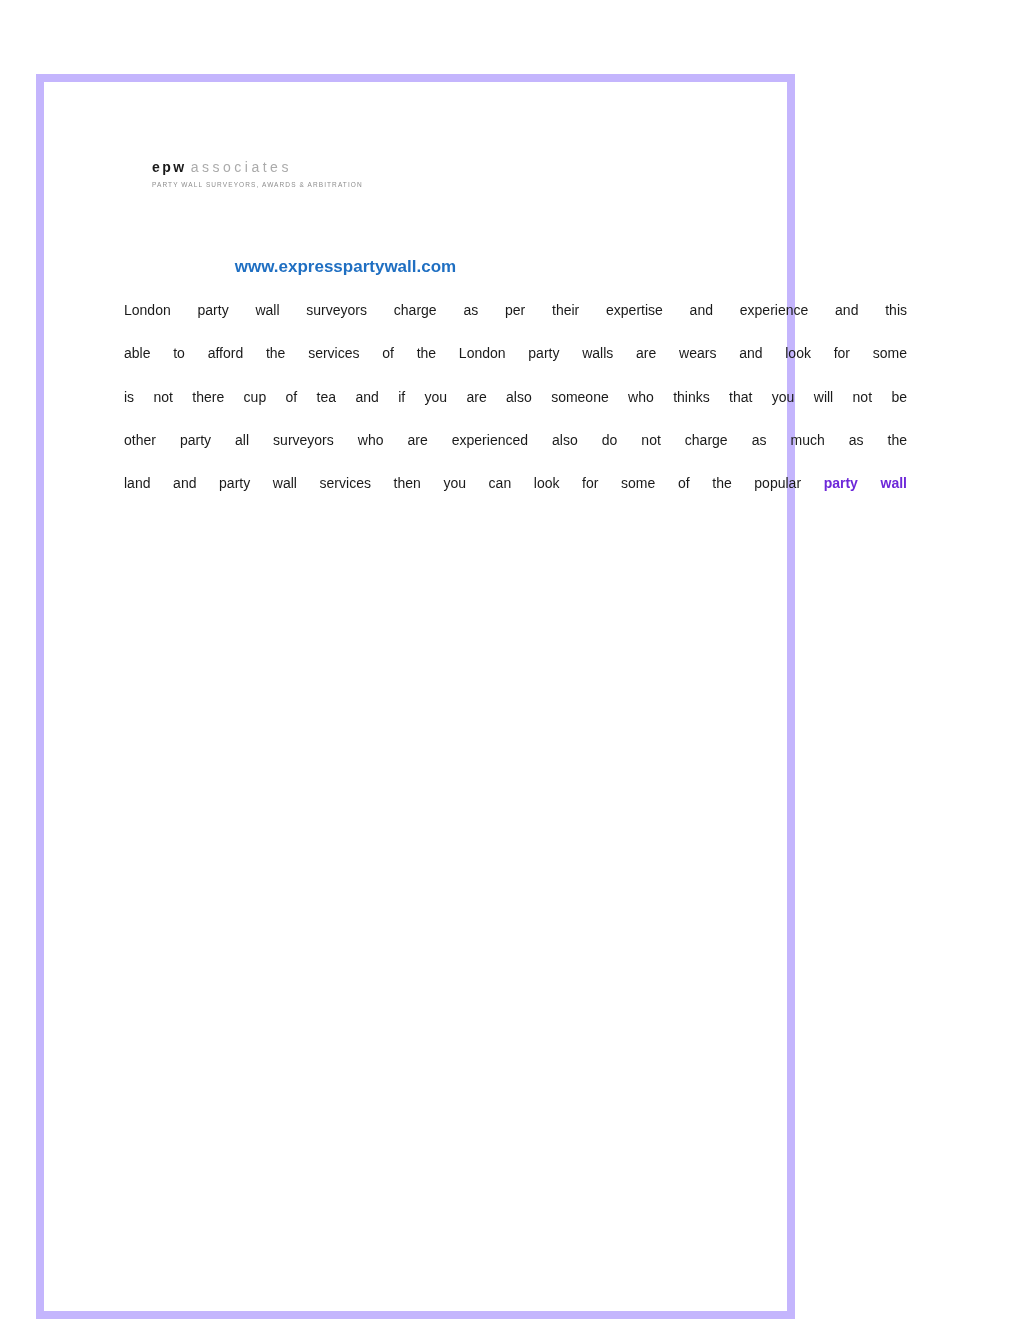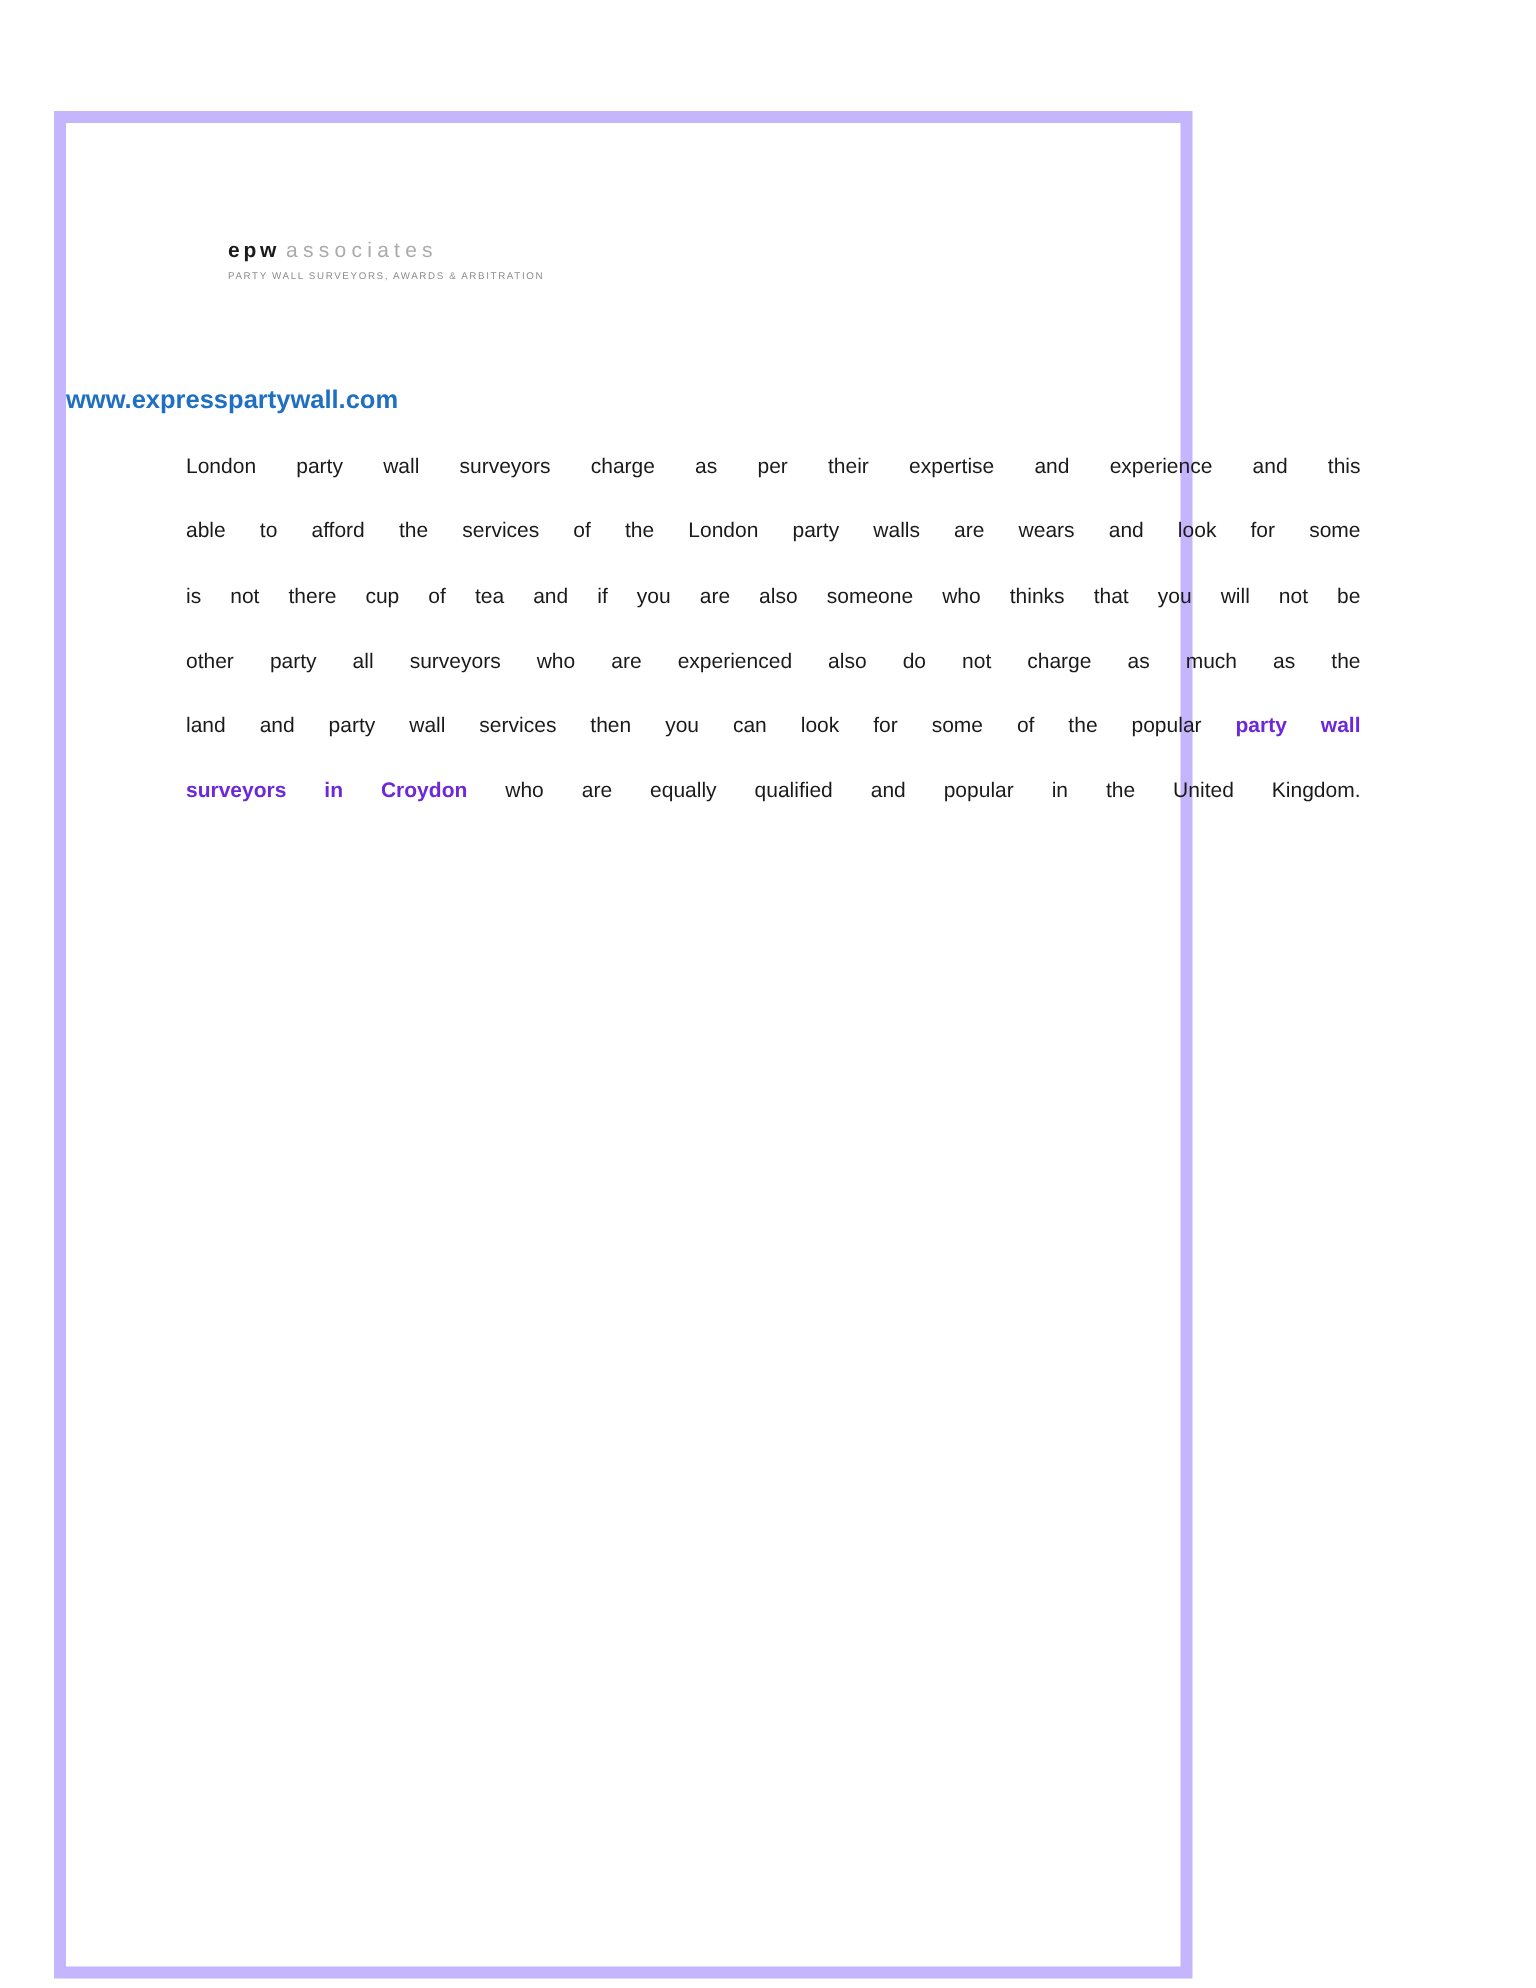--- a/index.html
+++ b/index.html
@@ -52,21 +52,21 @@
     font-size: 6.5px;
     color: #8d8d8d;
     letter-spacing: 1.1px;
     white-space: nowrap;
   }
   .url-row {
     position: absolute;
     top: 175px;
     left: 0;
     right: 140px;
-    text-align: left;
+    text-align: center;
   }
   .website-link {
     font-size: 17px;
     font-weight: bold;
     color: #1f6fc2;
     text-decoration: none;
     cursor: pointer;
   }
   .body-paragraph {
     position: absolute;
@@ -119,19 +119,16 @@
       </div>
       <div class="para-line">
         <span>is not there cup of tea and if you are also someone who thinks that you will not be</span>
       </div>
       <div class="para-line">
         <span>other party all surveyors who are experienced also do not charge as much as the</span>
       </div>
       <div class="para-line">
         <span>land and party wall services then you can look for some of the popular </span><span class="inline-link">party wall</span>
       </div>
-      <div class="para-line last">
-        <span class="inline-link">surveyors in Croydon</span><span> who are equally qualified and popular in the United Kingdom.</span>
-      </div>
     </div>
 
   </div>
 </div>
 
 </body></html>

